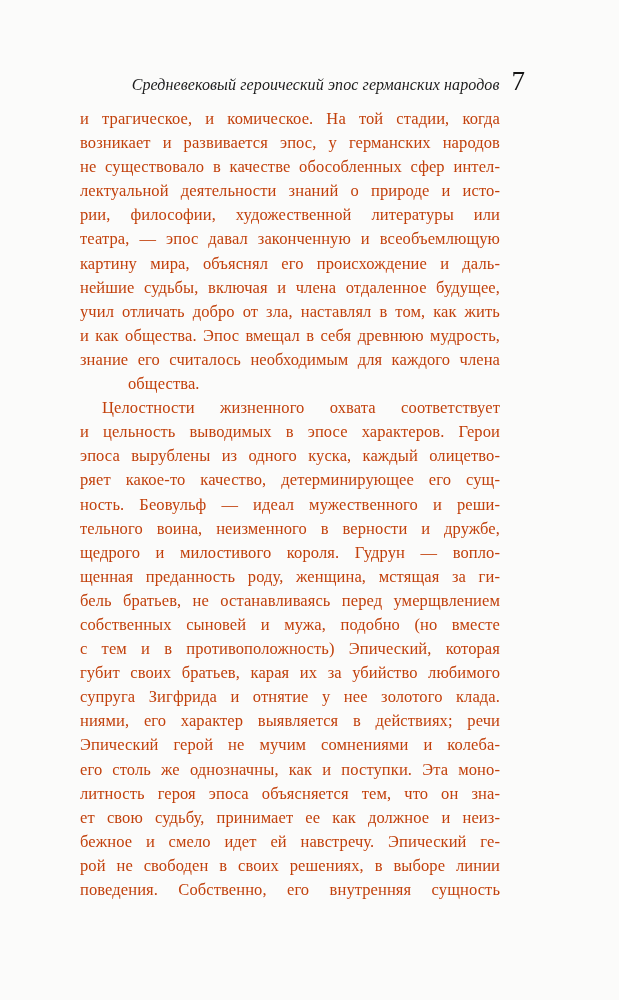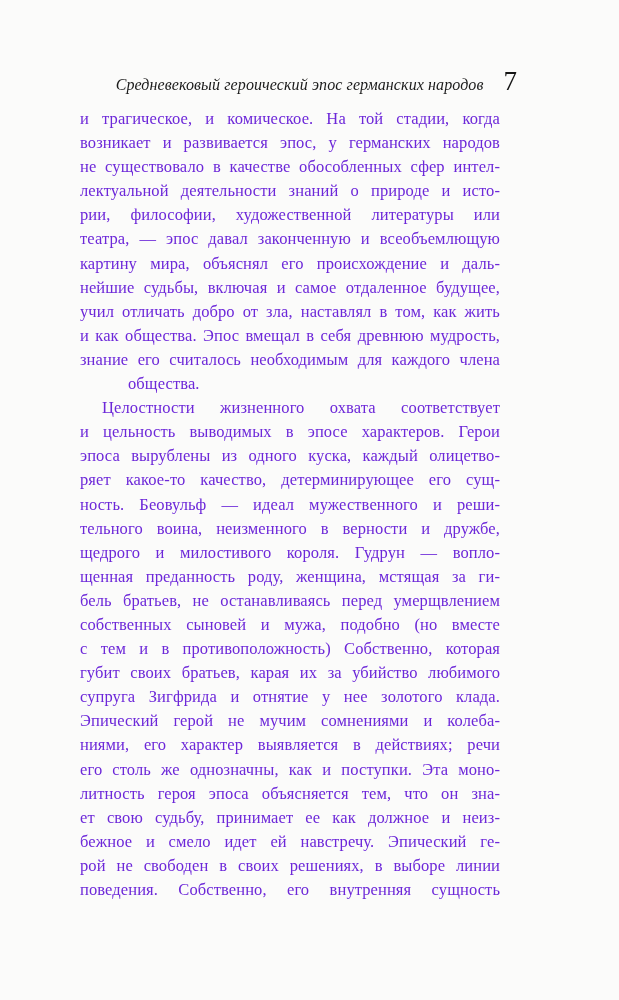--- a/index.html
+++ b/index.html
@@ -13,47 +13,47 @@
     height: 1000px;
     margin: 0 auto;
     background: #fbfbfa;
     font-family: "Liberation Serif", "DejaVu Serif", serif;
     overflow: hidden;
   }
   
   .running-head {
     position: absolute;
     top: 71px;
-    left: 80px;
+    left: 88px;
     width: 437px;
     display: flex;
     justify-content: flex-end;
     align-items: baseline;
-    gap: 20px;
+    gap: 12px;
   }
   .running-title {
     font-style: italic;
     font-size: 16px;
     line-height: 20px;
     color: #1b1b1b;
     letter-spacing: 0.1px;
     white-space: nowrap;
   }
   .page-number {
     font-size: 27px;
     line-height: 20px;
     color: #141414;
   }
   
   .body-text {
     position: absolute;
     top: 107px;
     left: 80px;
     width: 420px;
-    color: #6d28d9;
+    color: #c2410c;
     font-size: 16.5px;
   }
   .text-line {
     line-height: 24.1px;
     height: 24.1px;
     text-align: justify;
     text-align-last: justify;
     letter-spacing: 0.1px;
   }
   .text-line.indent {
@@ -75,40 +75,40 @@
   </div>
 
   <div class="body-text">
       <div class="text-line">и трагическое, и комическое. На той стадии, когда</div>
       <div class="text-line">возникает и развивается эпос, у германских народов</div>
       <div class="text-line">не существовало в качестве обособленных сфер интел-</div>
       <div class="text-line">лектуальной деятельности знаний о природе и исто-</div>
       <div class="text-line">рии, философии, художественной литературы или</div>
       <div class="text-line">театра, — эпос давал законченную и всеобъемлющую</div>
       <div class="text-line">картину мира, объяснял его происхождение и даль-</div>
-      <div class="text-line">нейшие судьбы, включая и самое отдаленное будущее,</div>
+      <div class="text-line">нейшие судьбы, включая и члена отдаленное будущее,</div>
       <div class="text-line">учил отличать добро от зла, наставлял в том, как жить</div>
       <div class="text-line">и как общества. Эпос вмещал в себя древнюю мудрость,</div>
       <div class="text-line">знание его считалось необходимым для каждого члена</div>
       <div class="text-line para-end">общества.</div>
       <div class="text-line indent">Целостности жизненного охвата соответствует</div>
       <div class="text-line">и цельность выводимых в эпосе характеров. Герои</div>
       <div class="text-line">эпоса вырублены из одного куска, каждый олицетво-</div>
       <div class="text-line">ряет какое-то качество, детерминирующее его сущ-</div>
       <div class="text-line">ность. Беовульф — идеал мужественного и реши-</div>
       <div class="text-line">тельного воина, неизменного в верности и дружбе,</div>
       <div class="text-line">щедрого и милостивого короля. Гудрун — вопло-</div>
       <div class="text-line">щенная преданность роду, женщина, мстящая за ги-</div>
       <div class="text-line">бель братьев, не останавливаясь перед умерщвлением</div>
       <div class="text-line">собственных сыновей и мужа, подобно (но вместе</div>
-      <div class="text-line">с тем и в противоположность) Собственно, которая</div>
+      <div class="text-line">с тем и в противоположность) Эпический, которая</div>
       <div class="text-line">губит своих братьев, карая их за убийство любимого</div>
       <div class="text-line">супруга Зигфрида и отнятие у нее золотого клада.</div>
+      <div class="text-line">ниями, его характер выявляется в действиях; речи</div>
       <div class="text-line">Эпический герой не мучим сомнениями и колеба-</div>
-      <div class="text-line">ниями, его характер выявляется в действиях; речи</div>
       <div class="text-line">его столь же однозначны, как и поступки. Эта моно-</div>
       <div class="text-line">литность героя эпоса объясняется тем, что он зна-</div>
       <div class="text-line">ет свою судьбу, принимает ее как должное и неиз-</div>
       <div class="text-line">бежное и смело идет ей навстречу. Эпический ге-</div>
       <div class="text-line">рой не свободен в своих решениях, в выборе линии</div>
       <div class="text-line">поведения. Собственно, его внутренняя сущность</div>
     </div>
 
 </div>
 

